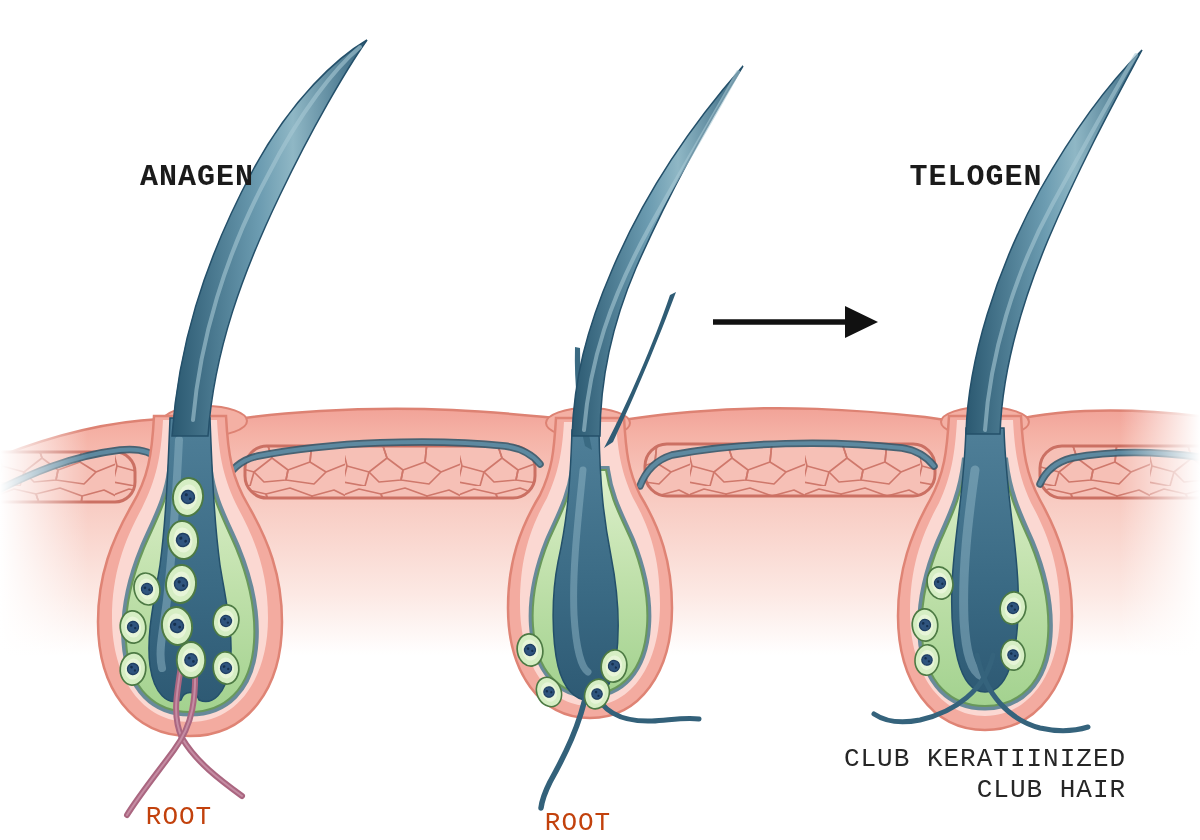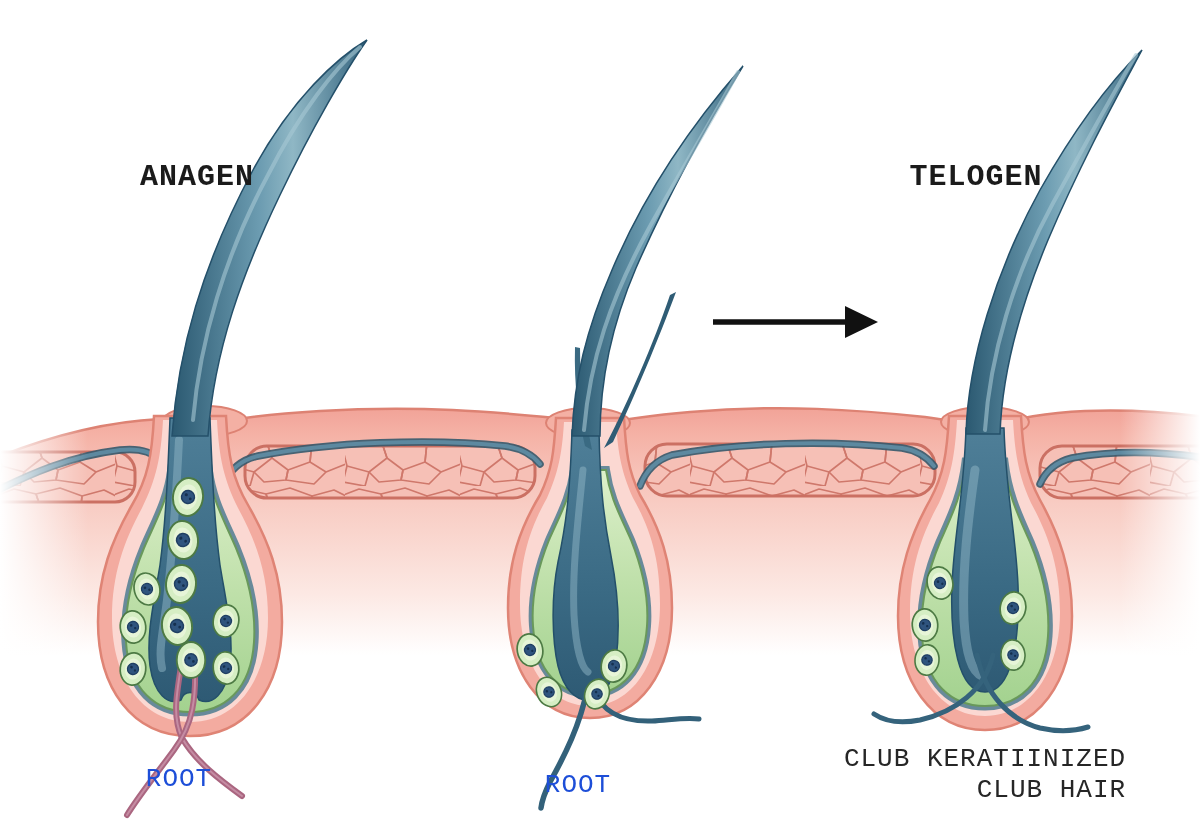--- a/index.html
+++ b/index.html
@@ -7,21 +7,21 @@
     position:relative;width:1200px;height:840px;overflow:hidden;background:#ffffff;
     font-family:Liberation Mono, monospace;
   }
   .stage svg{position:absolute;left:0;top:0;}
   .phase-label{
     position:absolute;transform:translateX(-50%);
     font-weight:700;font-size:30px;letter-spacing:1px;color:#1b1b1b;white-space:nowrap;
   }
   .caption-label{
     position:absolute;transform:translateX(-50%);
-    font-weight:400;font-size:26px;letter-spacing:1px;color:#1d4ed8;white-space:nowrap;
+    font-weight:400;font-size:26px;letter-spacing:1px;color:#c2410c;white-space:nowrap;margin-top:38px;
   }
   .caption-multi{
     position:absolute;transform:translateX(-50%);
     font-weight:400;font-size:26px;letter-spacing:1px;color:#262626;
     text-align:right;line-height:31px;white-space:nowrap;
   }
 </style>
 </head>
 <body>
 

